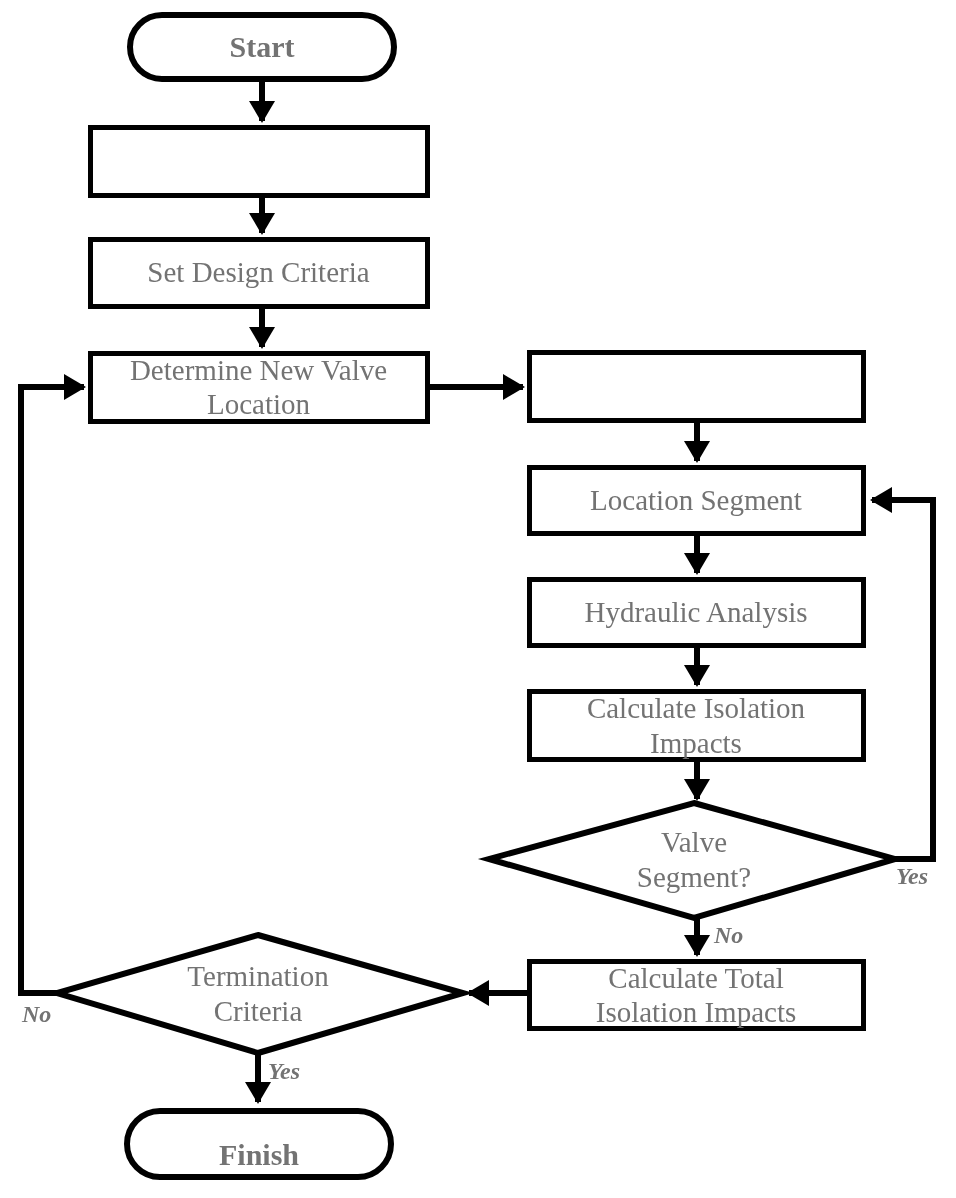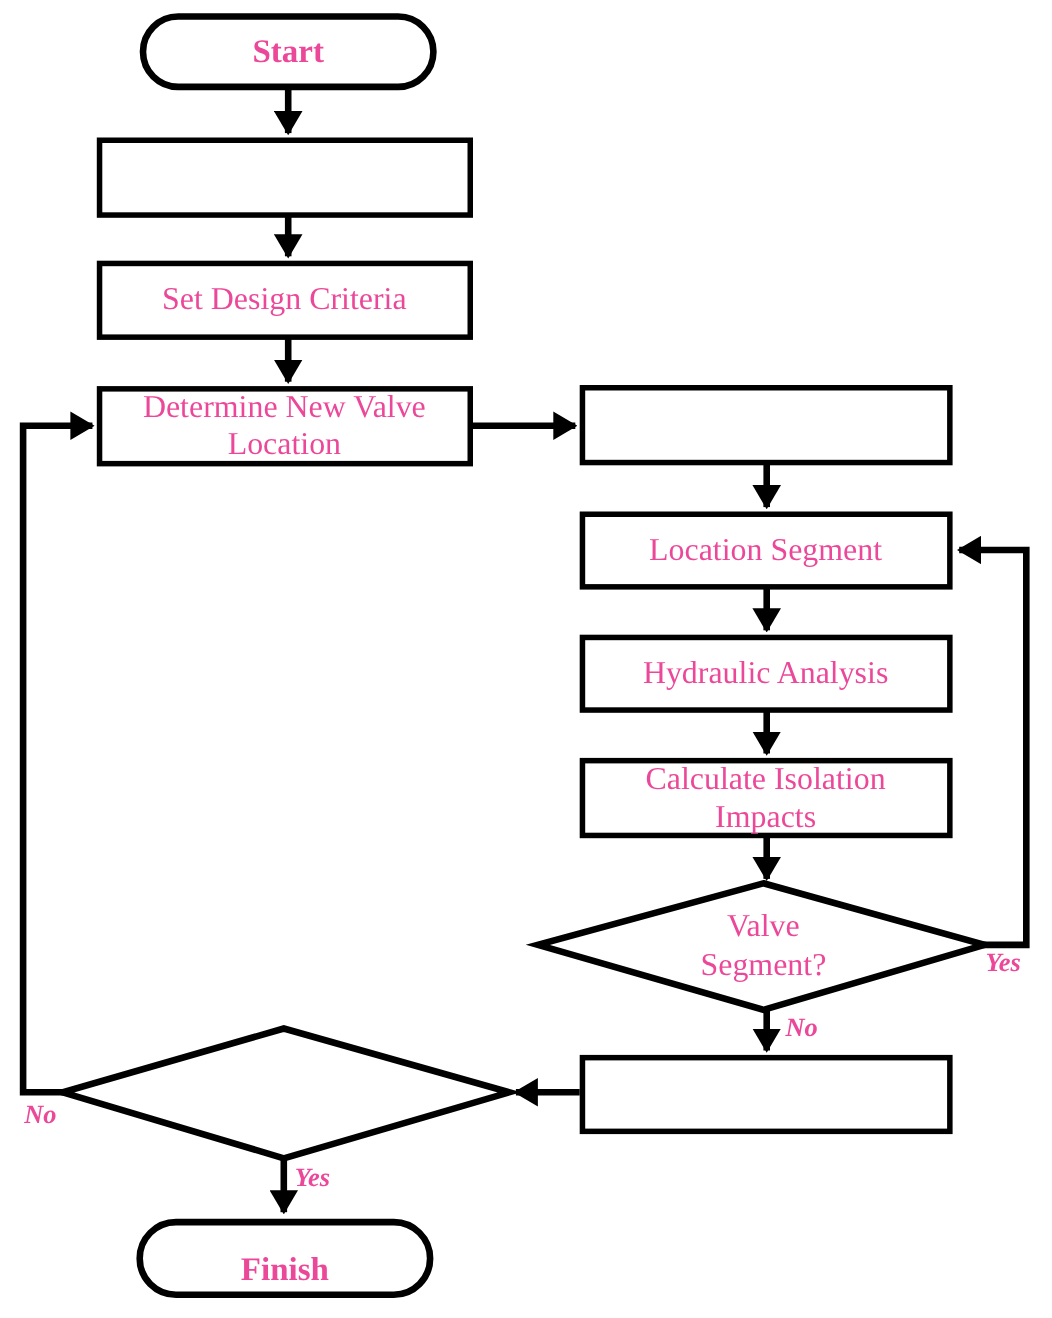--- a/index.html
+++ b/index.html
@@ -1,21 +1,21 @@
 <!DOCTYPE html>
 <html><head>
 <meta charset="utf-8">
 <style>
   html, body { margin: 0; padding: 0; background: #ffffff; }
   .canvas {
     position: relative;
     width: 956px;
     height: 1198px;
     background: #ffffff;
-    color: #ec4899;
+    color: #737373;
     font-family: "Liberation Serif", "DejaVu Serif", serif;
     overflow: hidden;
   }
   svg.layer { position: absolute; left: 0; top: 0; }
   .node-label {
     position: absolute;
     display: flex;
     align-items: center;
     justify-content: center;
     text-align: center;
@@ -90,21 +90,23 @@
 
 
   <div class="node-label" style="left:529px; top:467px; width:334px; height:66px;">Location Segment</div>
 
   <div class="node-label" style="left:529px; top:579px; width:334px; height:66px;">Hydraulic Analysis</div>
 
   <div class="node-label" style="left:556px; top:689px; width:280px; height:73px;">Calculate Isolation Impacts</div>
 
   <div class="node-label" style="left:614px; top:801px; width:160px; height:117px;">Valve Segment?</div>
 
+  <div class="node-label" style="left:571px; top:959px; width:250px; height:72px;">Calculate Total Isolation Impacts</div>
 
+  <div class="node-label" style="left:148px; top:934px; width:220px; height:119px;">Termination Criteria</div>
 
   <div class="node-label terminator-label" style="left:127px; top:1122px; width:264px; height:66px;text-align:center;">Finish</div>
 
   <span class="edge-label" style="left:896px; top:864px;">Yes</span>
   <span class="edge-label" style="left:714px; top:923px;">No</span>
   <span class="edge-label" style="left:22px; top:1002px;">No</span>
   <span class="edge-label" style="left:268px; top:1059px;">Yes</span>
 
 </div>
 

